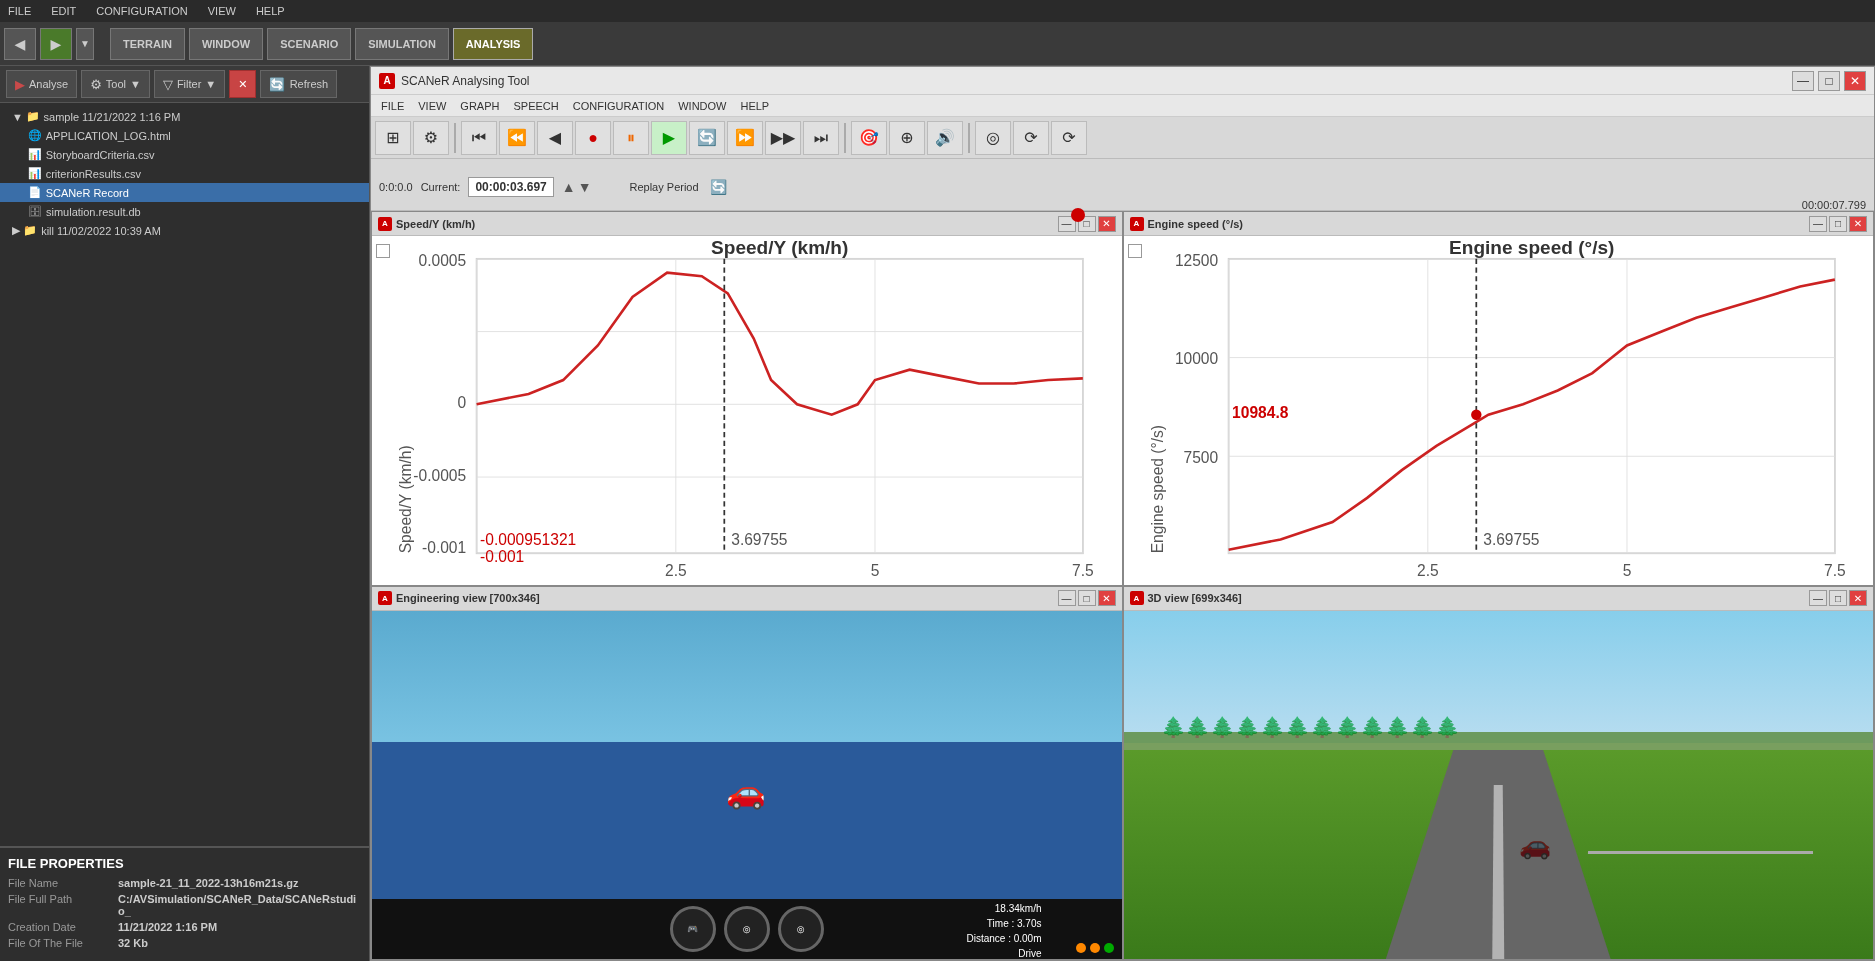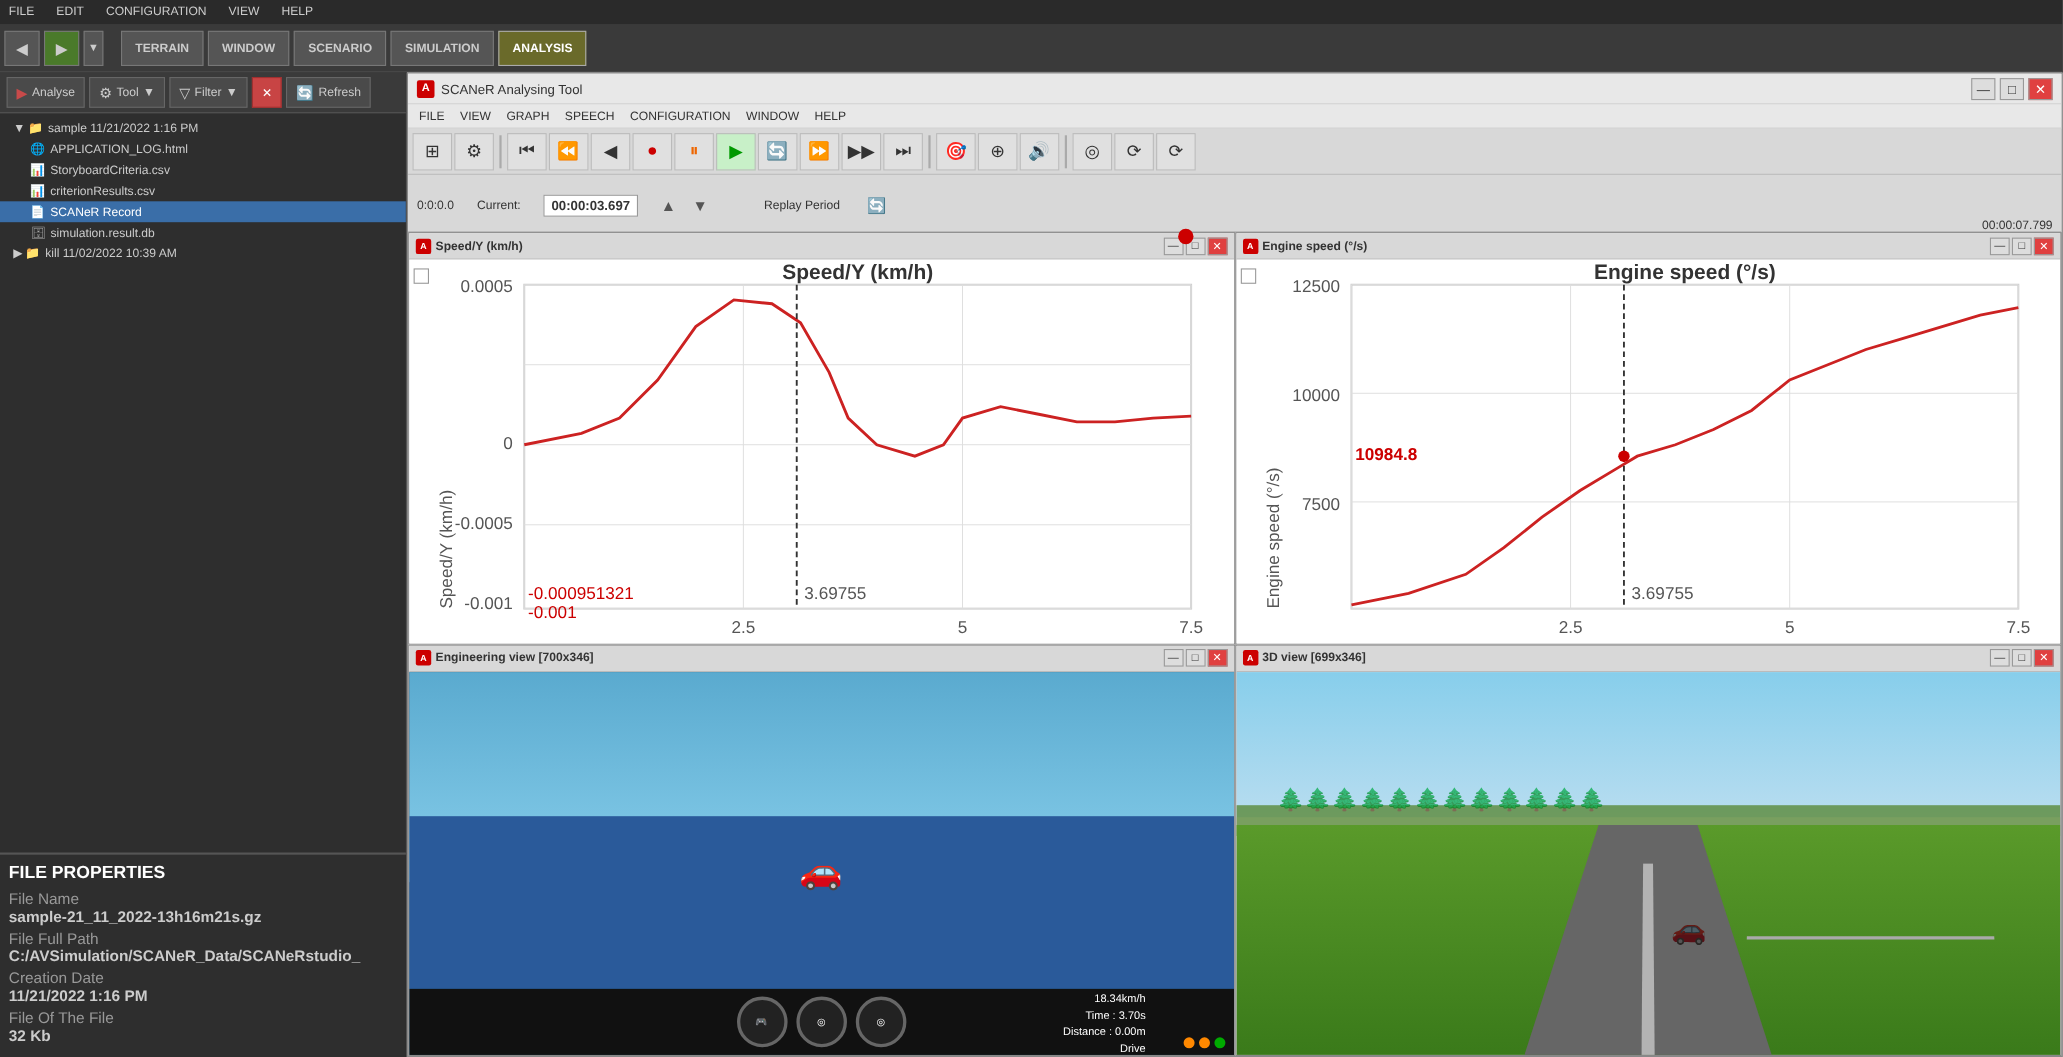--- a/index.html
+++ b/index.html
@@ -113,27 +113,26 @@
     .tree-item .indent { display: inline-block; }
     .file-properties {
       background: #2e2e2e;
       border-top: 2px solid #555;
       padding: 8px;
     }
     .fp-title {
       font-weight: bold;
       color: #fff;
       margin-bottom: 6px;
-      font-size: 16px;
+      font-size: 13px;
     }
     .fp-row {
       display: flex;
       margin-bottom: 4px;
-      font-size: 14px;
-      flex-direction: column;
+      font-size: 11px;
     }
     .fp-label { color: #999; width: 110px; flex-shrink: 0; }
     .fp-value { color: #ccc; word-break: break-all; font-weight: bold; }
 
     
     .scanner-window {
       position: absolute;
       top: 66px;
       left: 370px;
       width: 1505px;
@@ -221,21 +220,21 @@
       height: 52px;
       padding: 4px 8px;
       border-bottom: 1px solid #bbb;
       display: flex;
       flex-direction: column;
       gap: 4px;
     }
     .transport-row1 {
       display: flex;
       align-items: center;
-      gap: 21px;
+      gap: 8px;
       font-size: 11px; color: #333;
     }
     .current-time-box {
       background: #fff;
       border: 1px solid #999;
       padding: 2px 6px;
       font-size: 12px;
       color: #333;
       font-weight: bold;
     }

